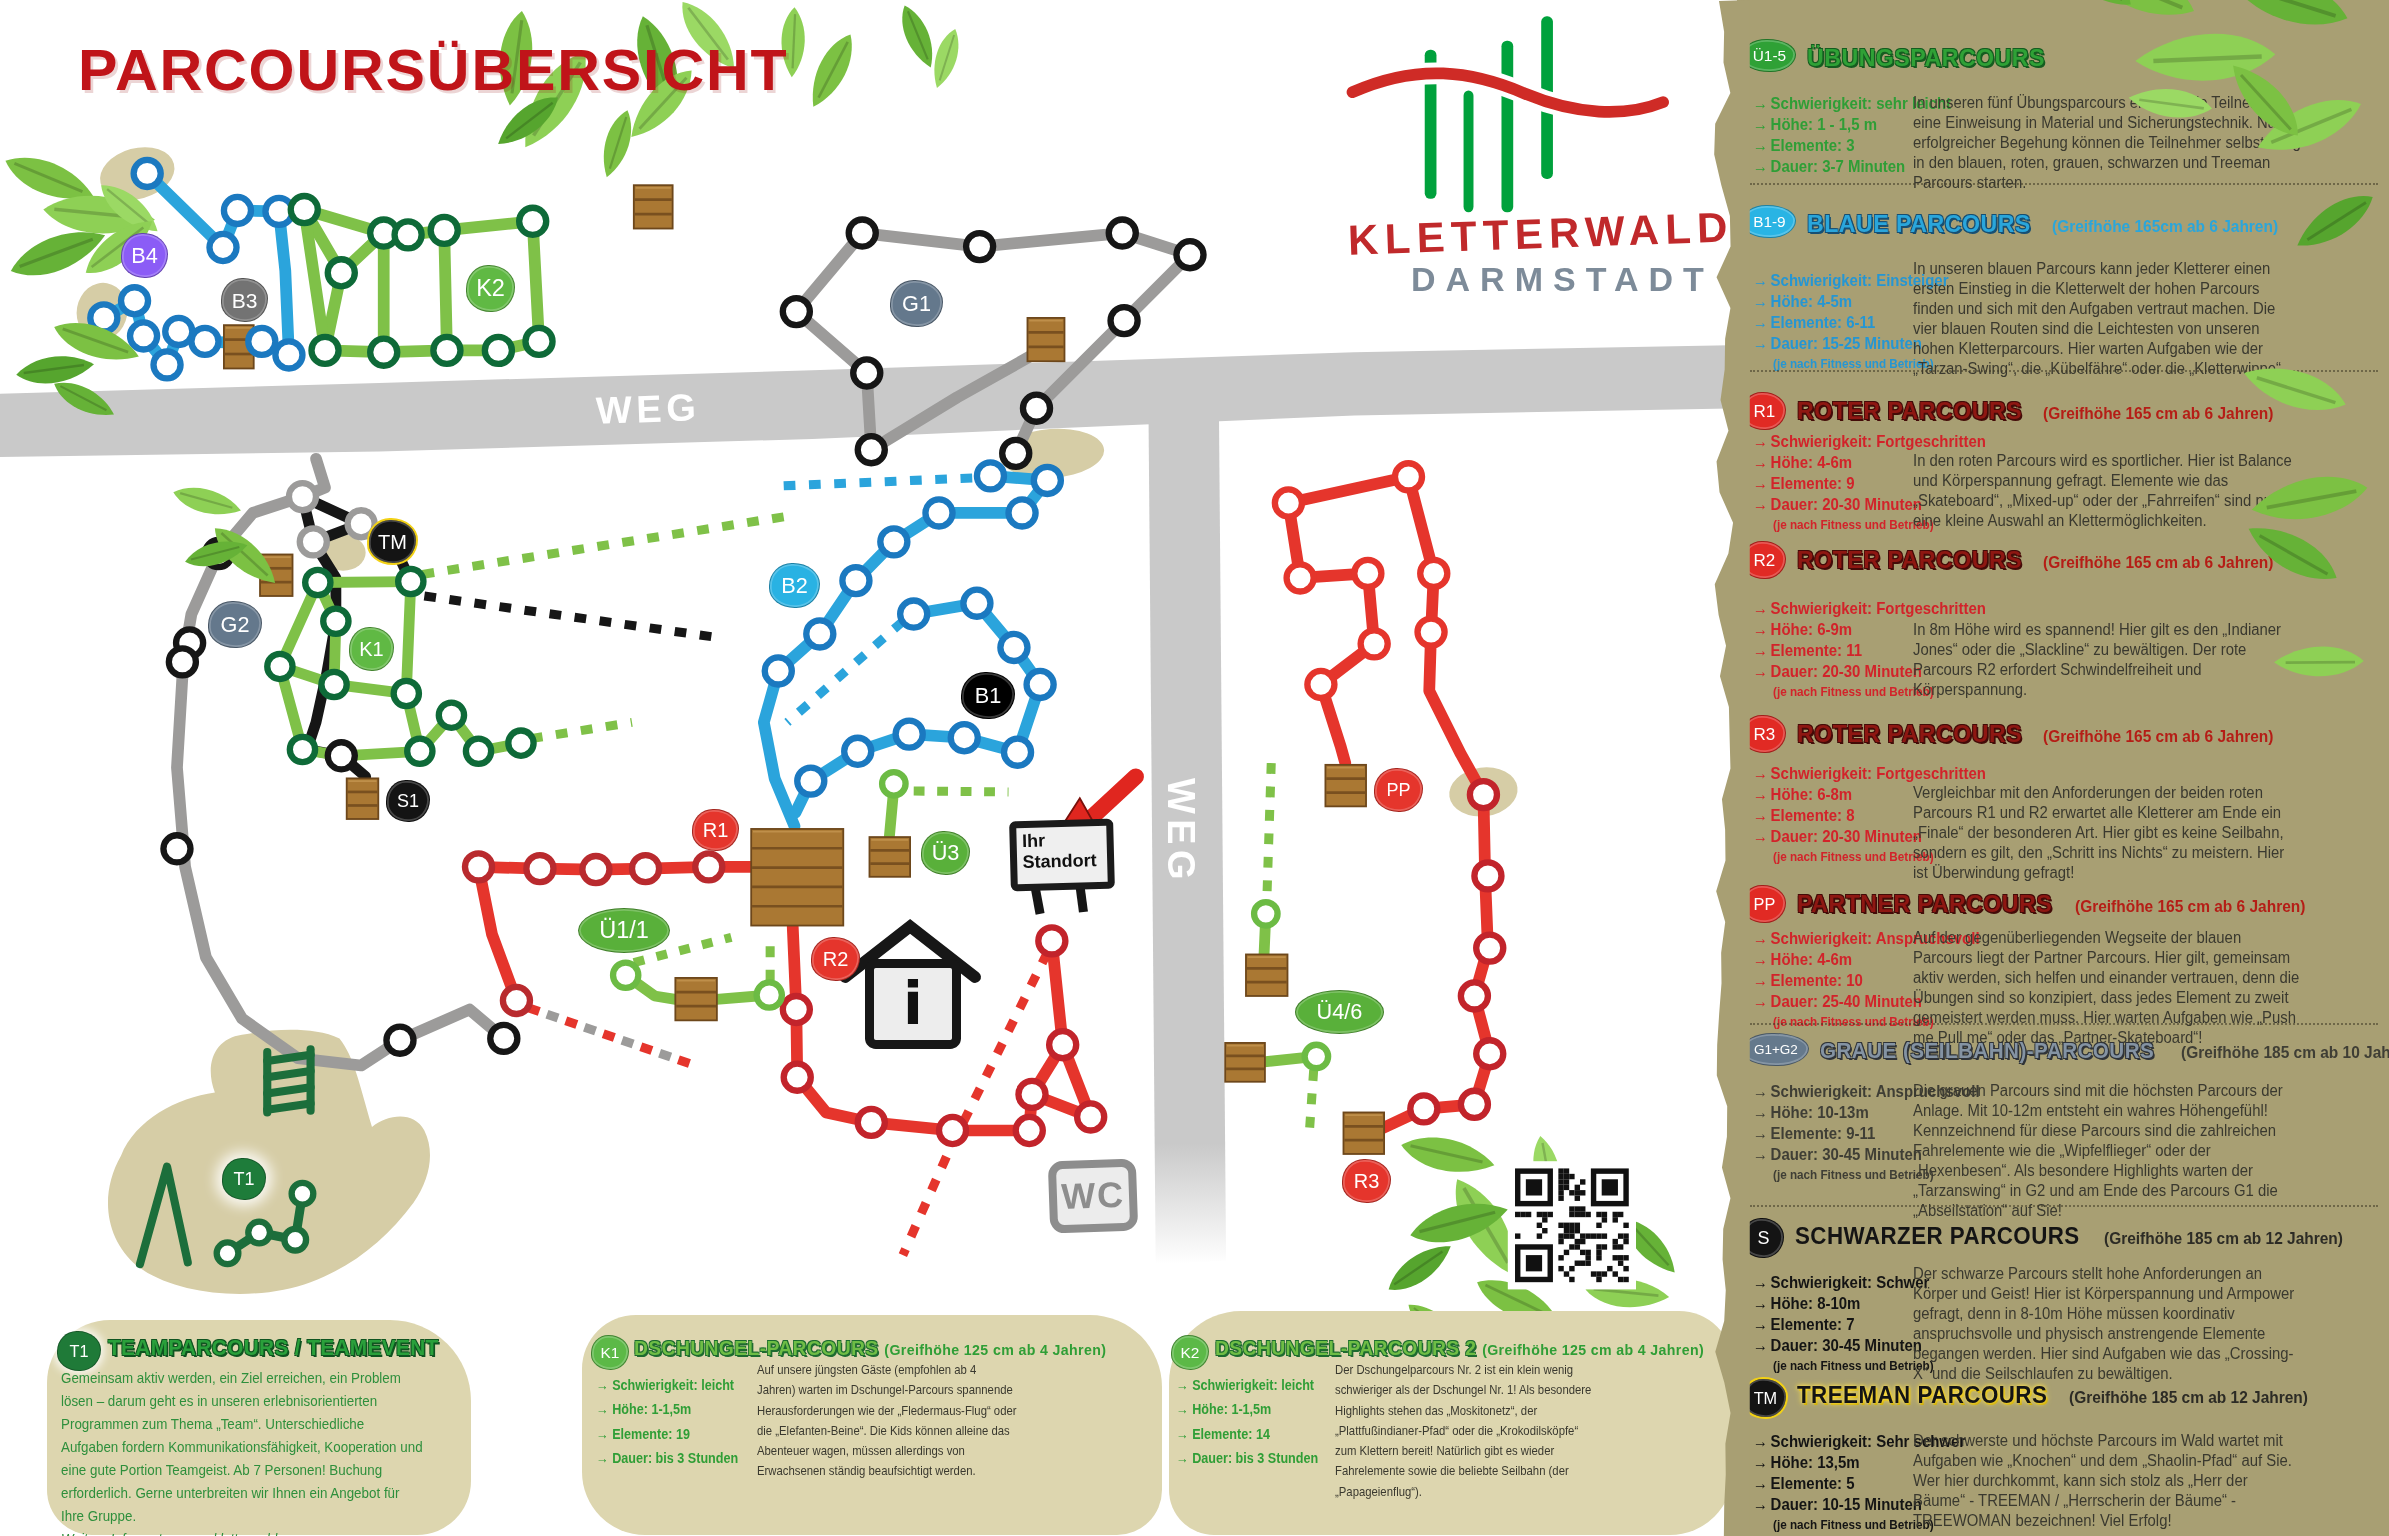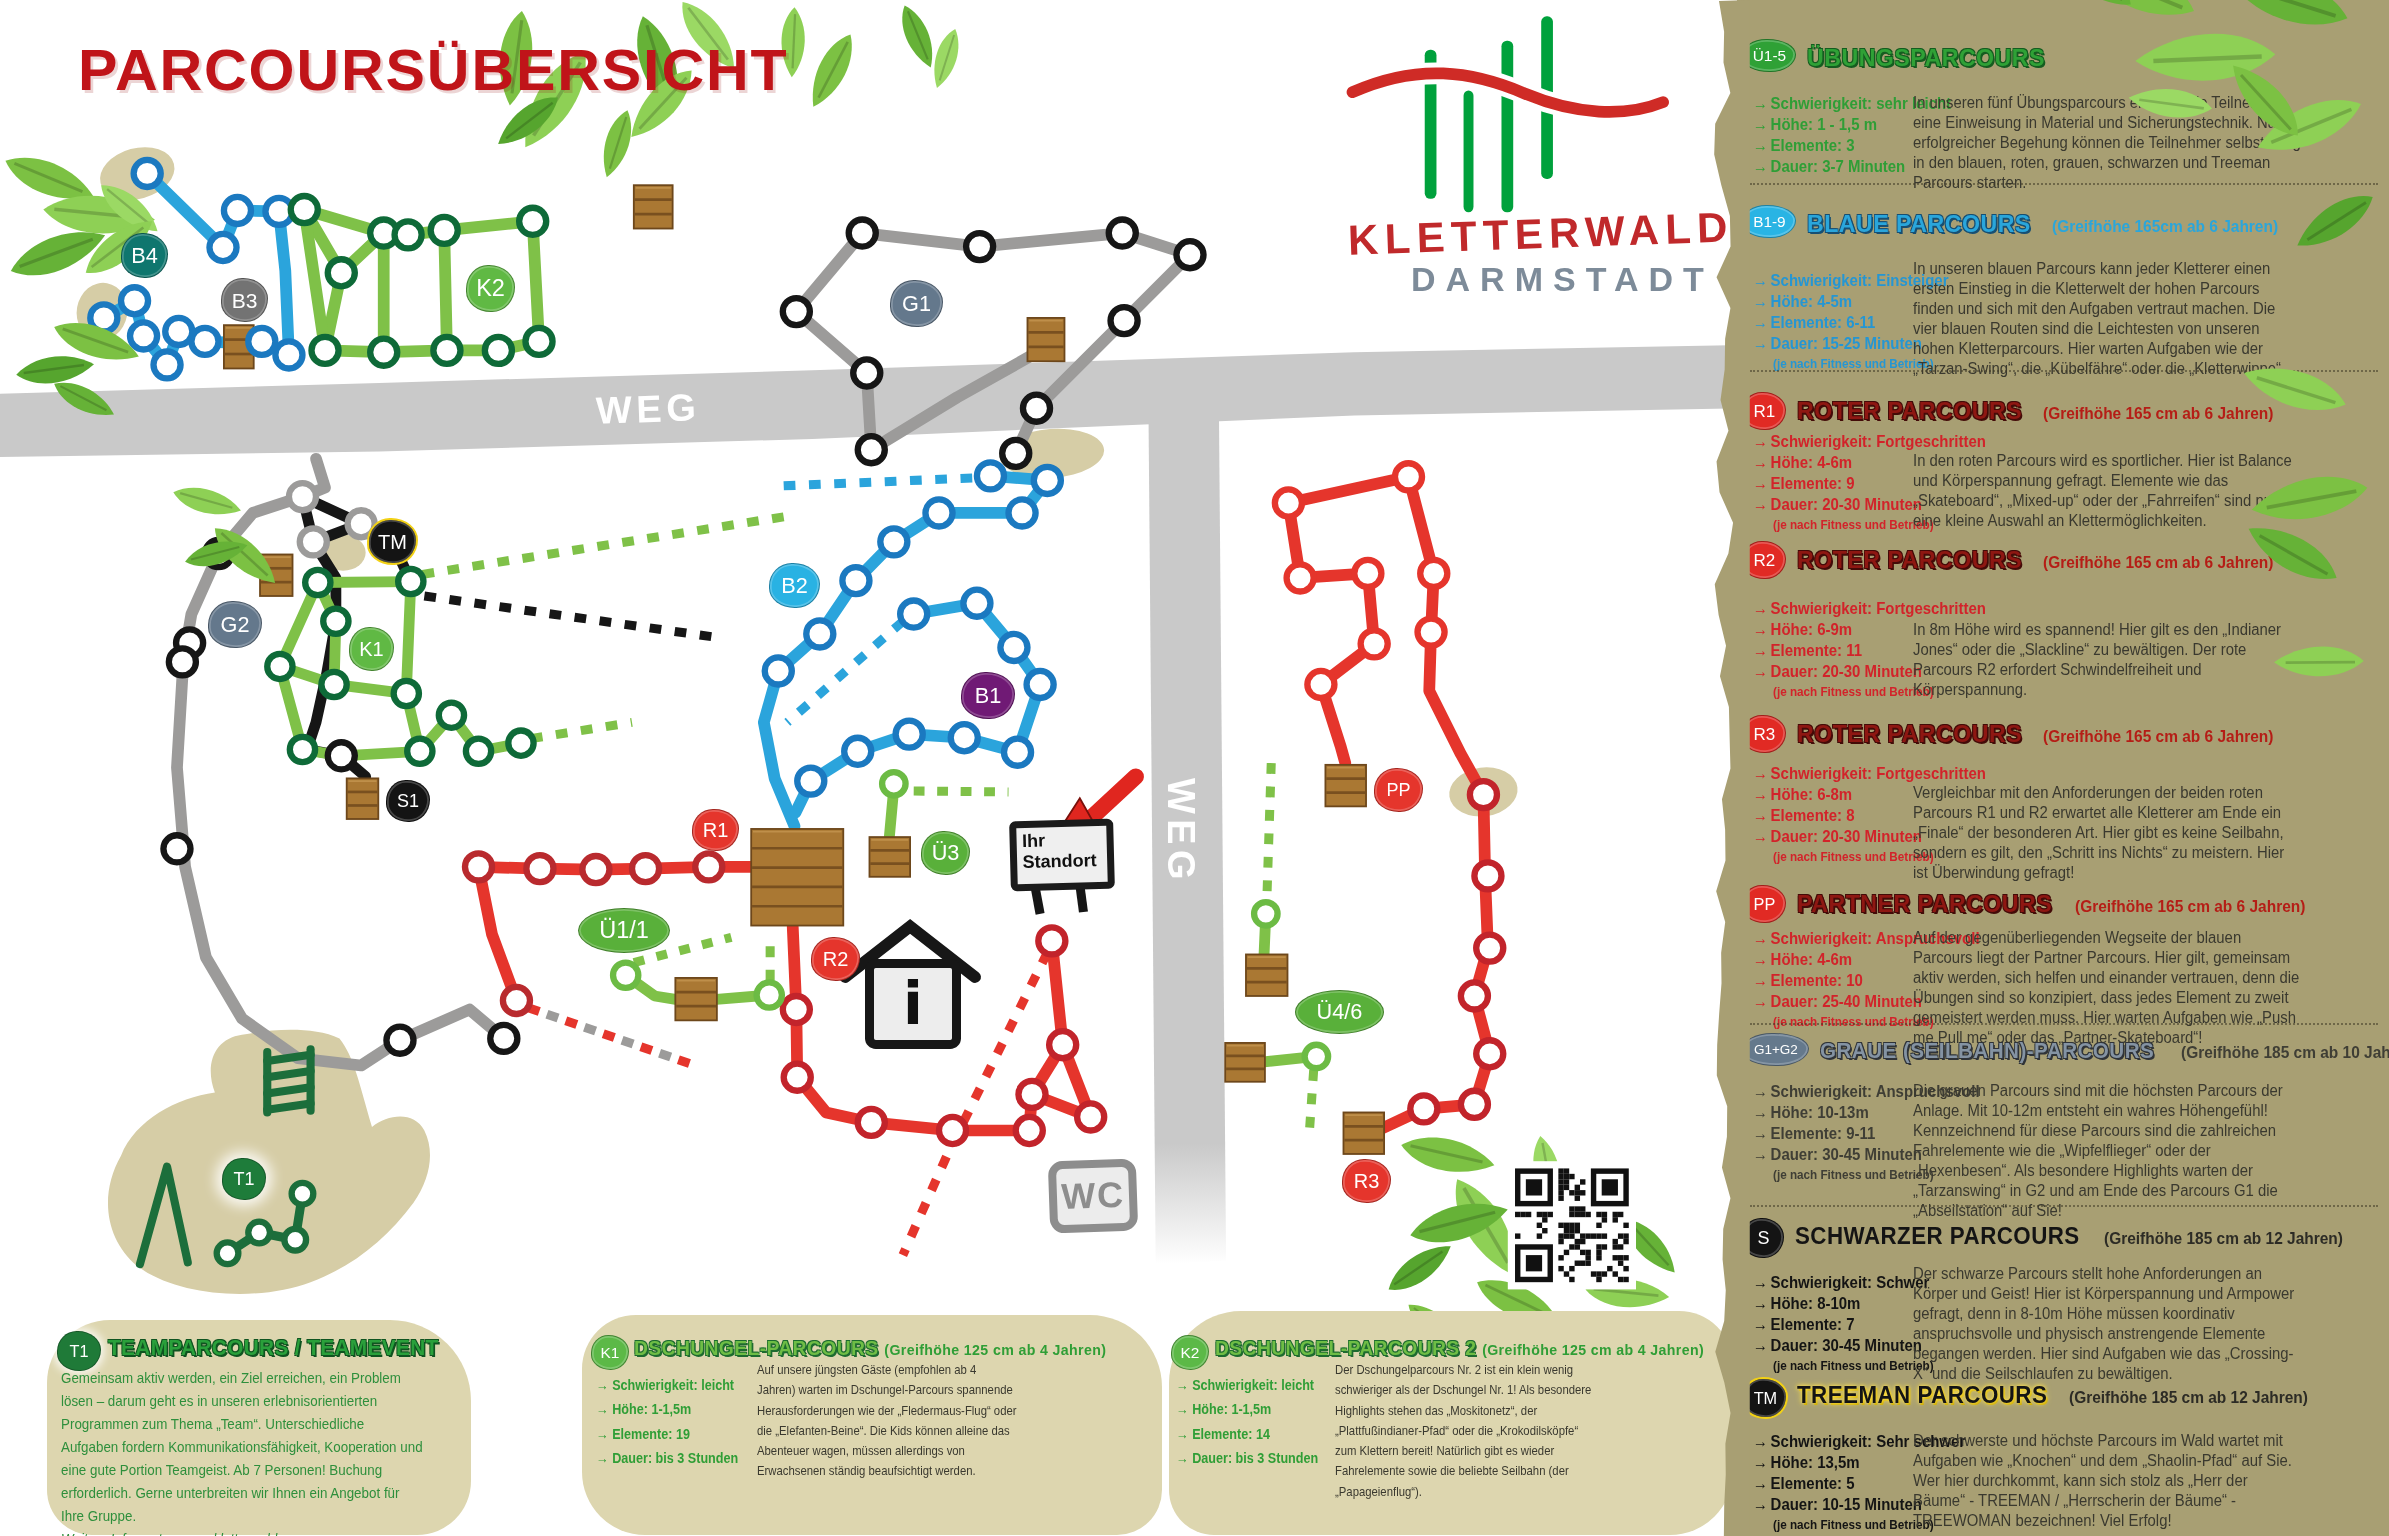--- a/index.html
+++ b/index.html
@@ -598,29 +598,29 @@
     <div id="logo-city">DARMSTADT</div>
     <div id="weg-h" class="weg">WEG</div>
     <div id="weg-v" class="weg">WEG</div>
     <div id="wc-sign">WC</div>
     <div id="standort-sign">
       <div>Ihr</div>
       <div>Standort</div>
     </div>
     <div id="info-house">i</div>
     <div id="badges">
-        <div class="seal" style="left: 121px; top: 233px; width: 45px; height: 43px; background: #0f766e; font-size: 21.7px;">B4</div>
+        <div class="seal" style="left: 121px; top: 233px; width: 45px; height: 43px; background: #8b5cf6; font-size: 21.7px;">B4</div>
         <div class="seal" style="left: 221px; top: 278px; width: 45px; height: 42px; background: #737373; font-size: 21px;">B3</div>
         <div class="seal" style="left: 466px; top: 265px; width: 47px; height: 45px; background: rgb(96, 185, 68); font-size: 23.5px;">K2</div>
         <div class="seal" style="left: 890px; top: 280px; width: 51px; height: 45px; background: rgb(100, 120, 140); font-size: 21.7px;">G1</div>
         <div class="seal" style="left: 208px; top: 601px; width: 52px; height: 45px; background: rgb(100, 120, 140); font-size: 21.7px;">G2</div>
         <div class="seal" style="left: 367px; top: 518px; width: 47px; height: 43px; background: rgb(20, 20, 20); font-size: 20px; border: 2.7px solid rgb(242, 209, 22);">TM</div>
         <div class="seal" style="left: 349px; top: 627px; width: 43px; height: 42px; background: rgb(96, 185, 68); font-size: 20px;">K1</div>
         <div class="seal" style="left: 769px; top: 563px; width: 49px; height: 43px; background: rgb(41, 178, 227); font-size: 21.7px;">B2</div>
-        <div class="seal" style="left: 961px; top: 672px; width: 52px; height: 45px; background: #701a75; font-size: 21.7px;">B1</div>
+        <div class="seal" style="left: 961px; top: 672px; width: 52px; height: 45px; background: #000000; font-size: 21.7px;">B1</div>
         <div class="seal" style="left: 386px; top: 780px; width: 42px; height: 40px; background: rgb(20, 20, 20); font-size: 18px;">S1</div>
         <div class="seal" style="left: 692px; top: 809px; width: 45px; height: 40px; background: rgb(229, 53, 44); font-size: 20px;">R1</div>
         <div class="seal" style="left: 811px; top: 937px; width: 47px; height: 42px; background: rgb(229, 53, 44); font-size: 20px;">R2</div>
         <div class="seal" style="left: 921px; top: 831px; width: 47px; height: 42px; background: rgb(89, 176, 58); font-size: 21.7px;">Ü3</div>
         <div class="seal pill" style="left: 578px; top: 908px; width: 90px; height: 43px; background: rgb(89, 176, 58); font-size: 23.5px;">Ü1/1</div>
         <div class="seal pill" style="left: 1295px; top: 990px; width: 87px; height: 42px; background: rgb(89, 176, 58); font-size: 21.7px;">Ü4/6</div>
         <div class="seal" style="left: 1374px; top: 768px; width: 47px; height: 42px; background: rgb(229, 53, 44); font-size: 18px;">PP</div>
         <div class="seal" style="left: 1342px; top: 1159px; width: 47px; height: 42px; background: rgb(229, 53, 44); font-size: 20px;">R3</div>
         <div class="seal" style="left: 222px; top: 1158px; width: 42px; height: 40px; background: rgb(30, 124, 58); font-size: 18px; box-shadow: rgba(255, 255, 255, 0.85) 0px 0px 12.6px 6.3px;">T1</div>
       </div>

